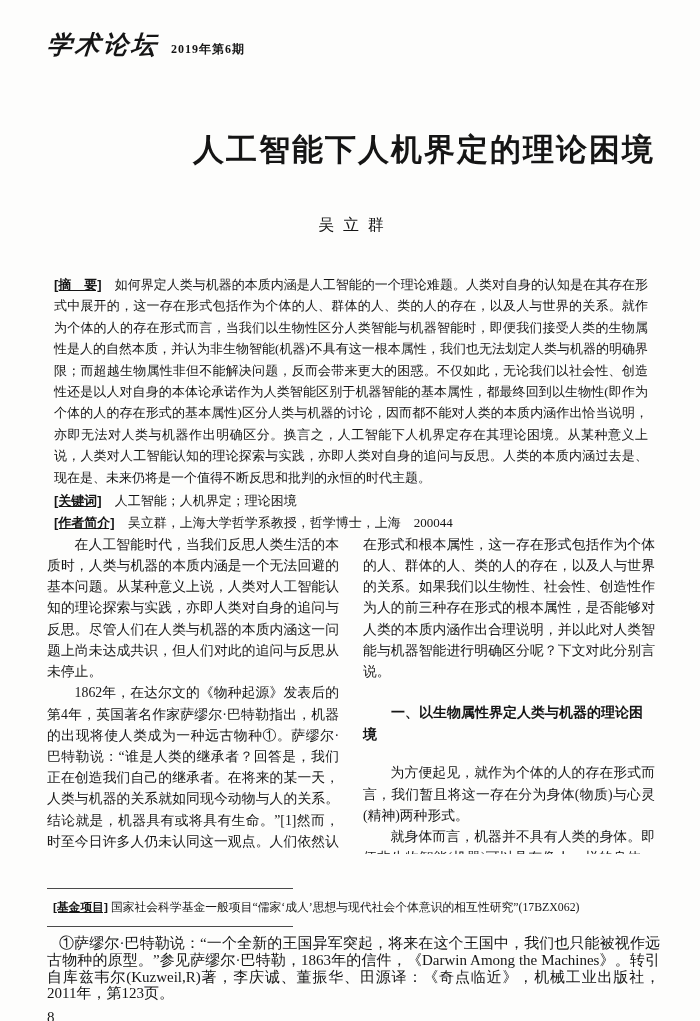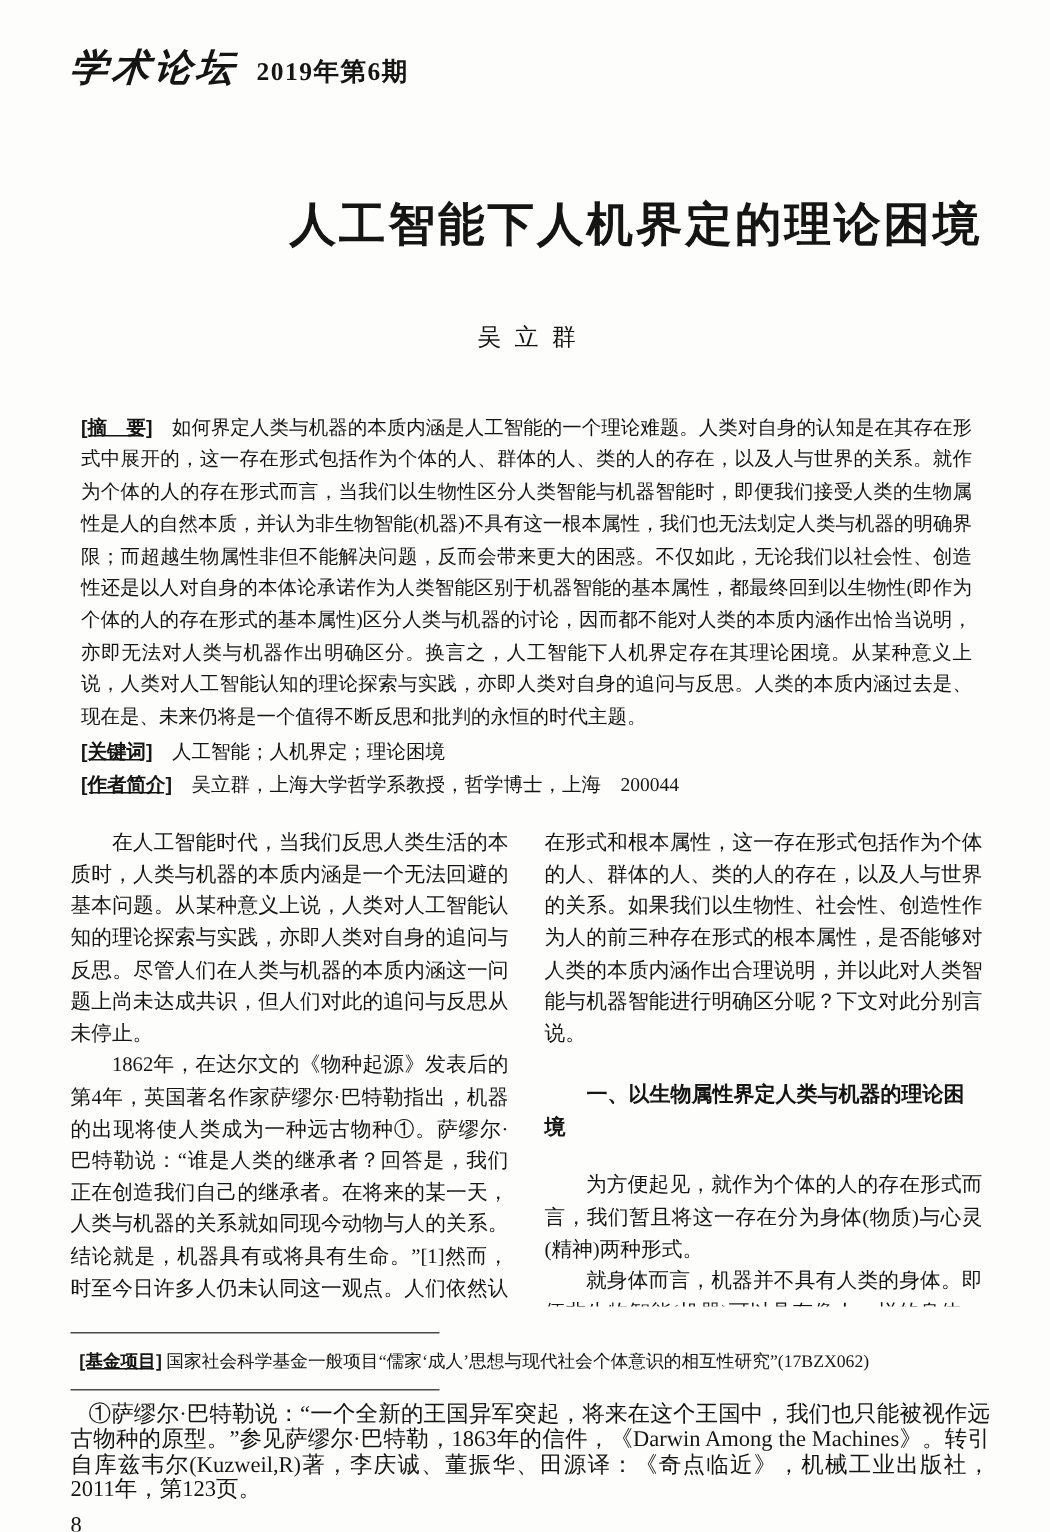--- a/index.html
+++ b/index.html
@@ -13,21 +13,21 @@
   .page { position:relative; width:700px; height:1021px; padding:28px 45px 0 47px; }
 
   
   .jheader { display:flex; align-items:baseline; gap:12px; }
   .jlogo {
     font-family:"DejaVu Serif", serif;
     font-style:italic; font-weight:bold;
     font-size:25px; letter-spacing:3px;
     transform:skewX(-4deg);
   }
-  .jissue { font-size:17px; font-weight:bold; letter-spacing:1px; }
+  .jissue { font-size:12px; font-weight:bold; letter-spacing:1px; }
 
   
   .title {
     margin-top:68px; text-align:right;
     font-family:"Liberation Sans", sans-serif;
     font-weight:700; font-size:31px; letter-spacing:2px;
   }
   .author {
     margin-top:44px; text-align:center;
     font-size:16px; letter-spacing:0.55em; text-indent:0.55em;
@@ -38,21 +38,21 @@
   .front p { font-size:13px; line-height:21.4px; text-align:justify; }
   .lbl { font-family:"Liberation Sans", sans-serif; font-weight:700;text-decoration:underline; }
   .kwrow  { margin-top:2px; }
   .biorow { margin-top:1px; }
   .clcrow { margin-top:1px; display:flex; }
   .clcrow .grp { white-space:nowrap; }
   .clcrow .grp + .grp { margin-left:46px; }
   .clcrow .val { margin-left:6px; }
 
   
-  .columns { display:flex; gap:24px; margin-top:17px; height:320px; overflow:hidden; }
+  .columns { display:flex; gap:24px; height:320px; overflow:hidden; }
   .col { flex:1; font-size:13.8px; line-height:21.2px; text-align:justify; }
   .col p { text-indent:2em; }
   .col p.cont { text-indent:0; }
   .sec-heading {
     font-family:"Liberation Sans", sans-serif; font-weight:700;
     font-size:14px; line-height:22px;
     text-indent:2em; text-align:left;
     margin:19px 0 17px 0;
   }
 

